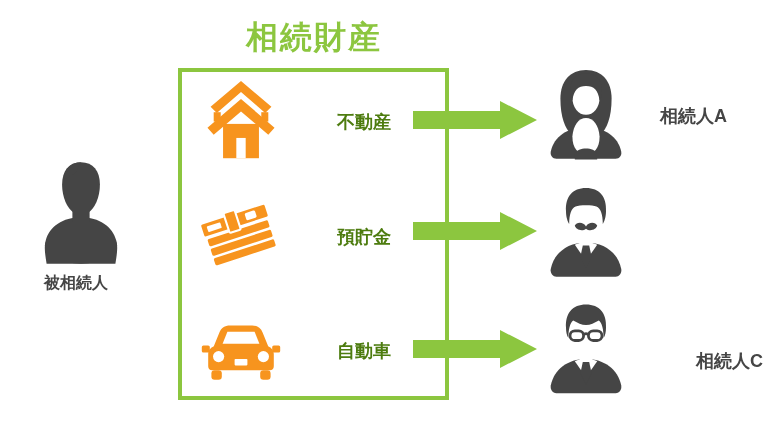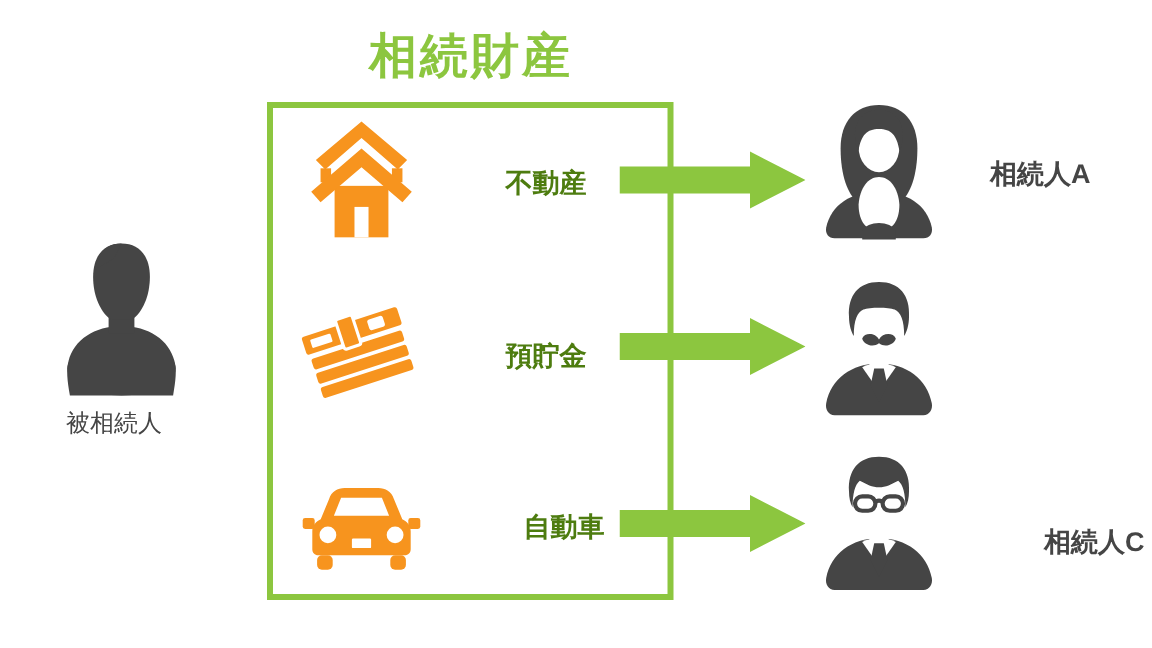--- a/index.html
+++ b/index.html
@@ -17,21 +17,21 @@
     border:4px solid #8CC63F;box-sizing:border-box;background:transparent;
   }
   .asset-label{
     left:337px;width:90px;font-size:18px;font-weight:bold;color:#4d7c0f;white-space:nowrap;
   }
   .heir-label{
     left:660px;width:110px;font-size:18px;font-weight:bold;color:#454545;white-space:nowrap;
   }
   .decedent-label{
     left:0px;top:272px;width:152px;text-align:center;
-    font-size:16px;font-weight:normal;color:#454545;line-height:22px;white-space:nowrap;
+    font-size:16px;font-weight:bold;color:#454545;line-height:22px;white-space:nowrap;
   }
   svg{display:block;}
 </style>
 </head>
 <body>
 
 <div class="canvas">
 
   <div class="abs diagram-title">相続財産</div>
 
@@ -89,21 +89,21 @@
         <path d="M14 66 C11 66 9 64 9 61 L9 46 C9 41 12 38 16 36 L23 19 C25 13 30 10 36 10 L64 10 C70 10 75 13 77 19 L84 36 C88 38 91 41 91 46 L91 61 C91 64 89 66 86 66 Z"></path>
         <rect x="13" y="66" width="13" height="12" rx="4"></rect>
         <rect x="74" y="66" width="13" height="12" rx="4"></rect>
       </g>
       <path d="M27 33 L33 18 L67 18 L73 33 Z" fill="#ffffff"></path>
       <circle cx="22" cy="49" r="7" fill="#ffffff"></circle>
       <circle cx="78" cy="49" r="7" fill="#ffffff"></circle>
       <rect x="42" y="52" width="16" height="8" rx="1" fill="#ffffff"></rect>
     </svg>
   </div>
-  <div class="abs asset-label" style="top:339px;margin-left:12px;">自動車</div>
+  <div class="abs asset-label" style="top:339px;">自動車</div>
 
   <div class="abs" style="left:413px;top:100px;width:124px;height:40px;">
     <svg viewBox="0 0 124 40" width="124" height="40">
         <path d="M0 11 L87 11 L87 1 L124 20 L87 39 L87 29 L0 29 Z" fill="#8CC63F"></path>
       </svg>
   </div>
   <div class="abs" style="left:413px;top:211px;width:124px;height:40px;">
     <svg viewBox="0 0 124 40" width="124" height="40">
         <path d="M0 11 L87 11 L87 1 L124 20 L87 39 L87 29 L0 29 Z" fill="#8CC63F"></path>
       </svg>

